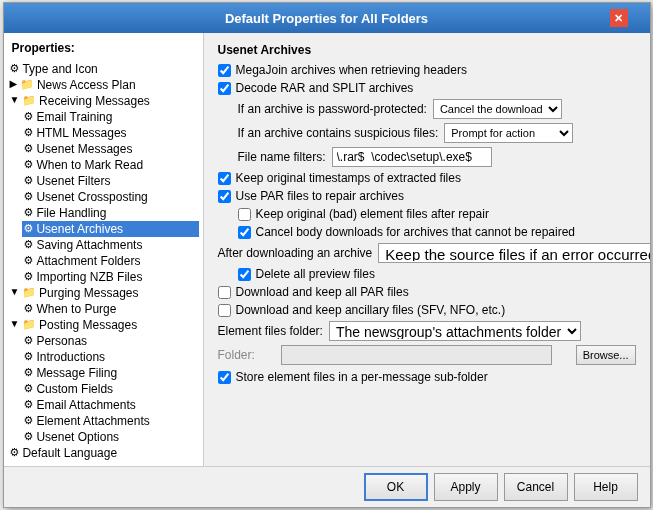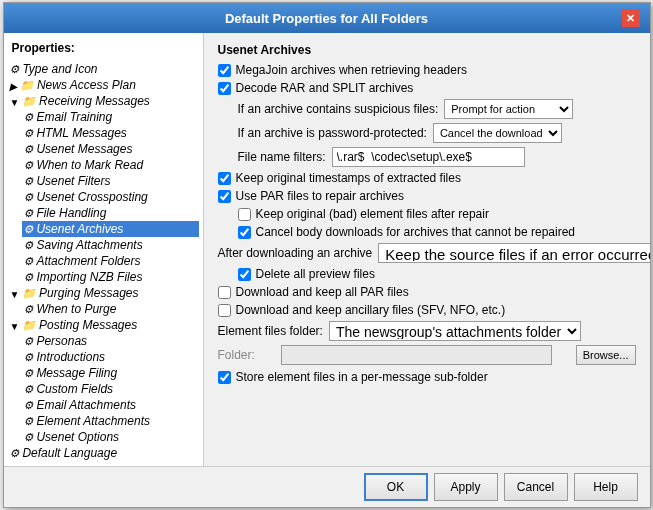--- a/index.html
+++ b/index.html
@@ -18,21 +18,21 @@
       height: 506px;
       background: #f0f0f0;
       border: 1px solid #999;
       box-shadow: 2px 2px 8px rgba(0,0,0,0.4);
       display: flex;
       flex-direction: column;
     }
     .title-bar {
       background: linear-gradient(to bottom, #4a90d9, #2a6cb5);
       color: white;
-      padding: 6px 10px;
+      padding: 6px 22px;
       display: flex;
       align-items: center;
       justify-content: space-between;
       flex-shrink: 0;
     }
     .title-bar-title {
       font-weight: bold;
       font-size: 13px;
       flex: 1;
       text-align: center;
@@ -64,25 +64,24 @@
       background: white;
       flex-shrink: 0;
     }
     .left-panel-header {
       font-weight: bold;
       padding: 4px 4px 6px 4px;
       color: #000;
     }
     .tree-item {
       display: flex;
-      align-items: flex-end;
+      align-items: flex-start;
       padding: 1px 2px;
       cursor: pointer;
       user-select: none;
-      font-style: italic;
     }
     .tree-item.selected {
       background: #3a7fd5;
       color: white;
     }
     .tree-item .icon {
       margin-right: 3px;
       font-size: 11px;
     }
     .tree-item .label {
@@ -331,40 +330,40 @@
         <input type="checkbox" checked="" style="">
         <label>MegaJoin archives when retrieving headers</label>
       </div>
 
       <div class="checkbox-row">
         <input type="checkbox" checked="" style="">
         <label>Decode RAR and SPLIT archives</label>
       </div>
 
       <div class="field-row" style="margin-left:20px;margin-bottom:4px">
+        <span class="field-label">If an archive is password-protected:</span>
+        <select>
+          <option>Cancel the download</option>
+          <option>Prompt for action</option>
+          <option>Skip archive</option>
+        </select>
+      </div>
+
+      <div class="field-row" style="margin-left:20px;margin-bottom:4px">
         <span class="field-label">If an archive contains suspicious files:</span>
         <select>
           <option>Prompt for action</option>
           <option>Cancel the download</option>
           <option>Skip archive</option>
         </select>
       </div>
 
       <div class="field-row" style="margin-left:20px;margin-bottom:4px">
-        <span class="field-label">If an archive is password-protected:</span>
-        <select>
-          <option>Cancel the download</option>
-          <option>Prompt for action</option>
-          <option>Skip archive</option>
-        </select>
-      </div>
-
-      <div class="field-row" style="margin-left:20px;margin-bottom:4px">
         <span class="field-label">File name filters:</span>
-        <input type="text" class="text-input" style="width: 193px; flex: 0 0 auto;" value="\.rar$  \codec\setup\.exe$">
+        <input type="text" class="text-input" style="width: 160px; flex: 0 0 auto;" value="\.rar$  \codec\setup\.exe$">
       </div>
 
       <div class="checkbox-row">
         <input type="checkbox" checked="" style="">
         <label>Keep original timestamps of extracted files</label>
       </div>
 
       <div class="checkbox-row">
         <input type="checkbox" checked="" style="">
         <label>Use PAR files to repair archives</label>

